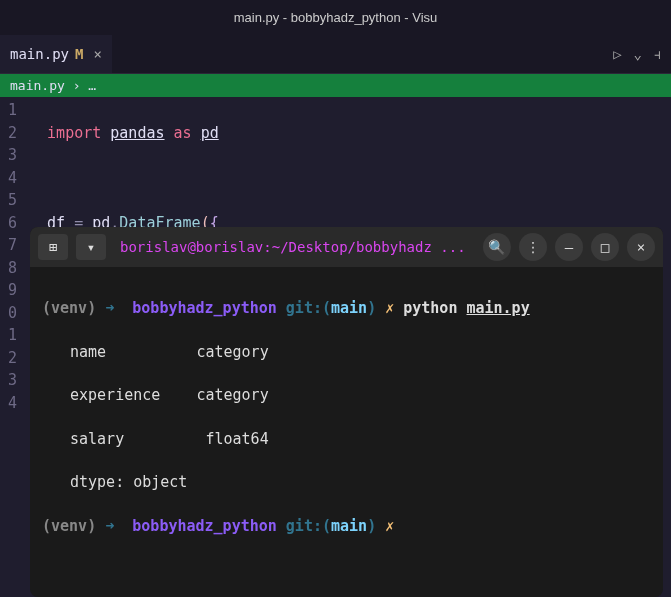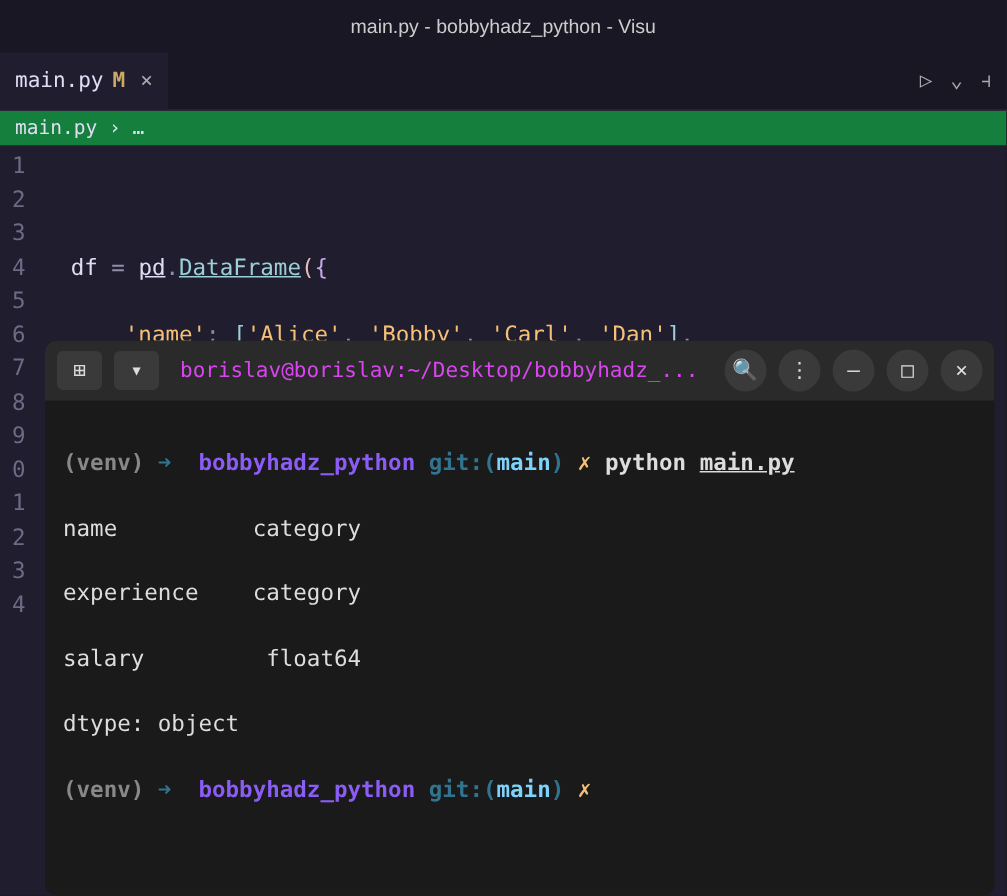--- a/index.html
+++ b/index.html
@@ -152,21 +152,21 @@
   font-weight: bold;
 }
 .t-venv { color: #888; }
 .t-arrow { color: #31748f; }
 .t-dir { color: #8b5cf6; }
 .t-git { color: #31748f; }
 .t-branch { color: #7dd3fc; }
 .t-x { color: #f6c177; }
 .t-cmd { color: #ddd; }
 .t-und { text-decoration: underline; }
-.t-out { color: #ddd; font-weight: normal; }
+.t-out { color: #ddd; font-weight: normal; margin-left: 28px; }
 </style>
 </head>
 <body>
 
 <div class="titlebar">
   <span>main.py - bobbyhadz_python - Visu</span>
 </div>
 
 <div class="tabs-row">
   <div class="tab">
@@ -198,20 +198,21 @@
     <div>7</div>
     <div>8</div>
     <div>9</div>
     <div>0</div>
     <div>1</div>
     <div>2</div>
     <div>3</div>
     <div>4</div>
   </div>
   <div class="code">
+<div>  <span class="kw">import</span> <span class="mod">pandas</span> <span class="kw">as</span> <span class="alias">pd</span></div>
 <div> </div>
 <div>  <span class="var">df</span> <span class="op">=</span> <span class="alias">pd</span><span class="punct">.</span><span class="fn">DataFrame</span><span class="paren">(</span><span class="brace">{</span></div>
 <div>      <span class="str">'name'</span><span class="punct">:</span> <span class="bracket">[</span><span class="str">'Alice'</span><span class="punct">,</span> <span class="str">'Bobby'</span><span class="punct">,</span> <span class="str">'Carl'</span><span class="punct">,</span> <span class="str">'Dan'</span><span class="bracket">]</span><span class="punct">,</span></div>
 <div>      <span class="str">'experience'</span><span class="punct">:</span> <span class="bracket">[</span><span class="num">1</span><span class="punct">,</span> <span class="num">5</span><span class="punct">,</span> <span class="num">3</span><span class="punct">,</span> <span class="num">8</span><span class="bracket">]</span><span class="punct">,</span></div>
 <div>      <span class="str">'salary'</span><span class="punct">:</span> <span class="bracket">[</span><span class="num">189.1</span><span class="punct">,</span> <span class="num">180.2</span><span class="punct">,</span> <span class="num">190.3</span><span class="punct">,</span> <span class="num">205.4</span><span class="bracket">]</span><span class="punct">,</span></div>
 <div>  <span class="brace">}</span><span class="paren">)</span></div>
 <div> </div>
 <div>  <span class="var">columns</span> <span class="op">=</span> <span class="bracket">[</span><span class="str">'name'</span><span class="punct">,</span> <span class="str">'experience'</span><span class="bracket">]</span></div>
 <div> </div>
 <div>  <span class="var">df</span><span class="paren">[</span><span class="var">columns</span><span class="paren">]</span> <span class="op">=</span> <span class="var">df</span><span class="paren">[</span><span class="var">columns</span><span class="paren">]</span><span class="punct">.</span><span class="call">astype</span><span class="paren">(</span><span class="str">'category'</span><span class="paren">)</span></div>

